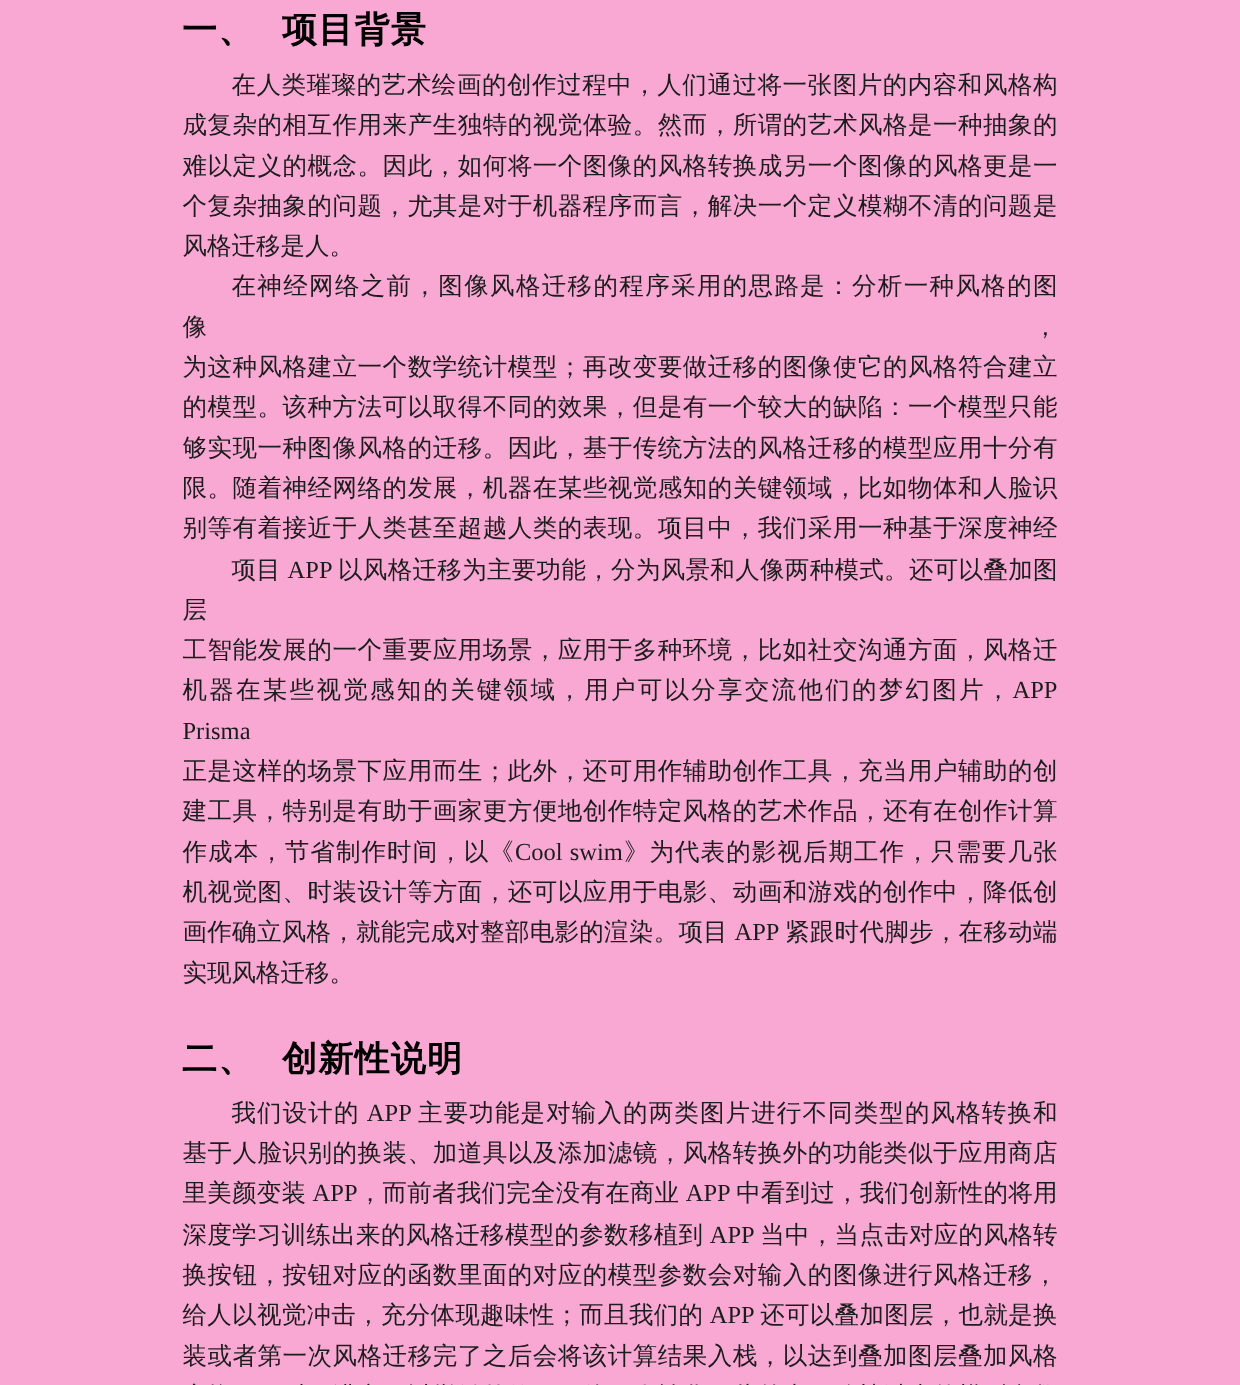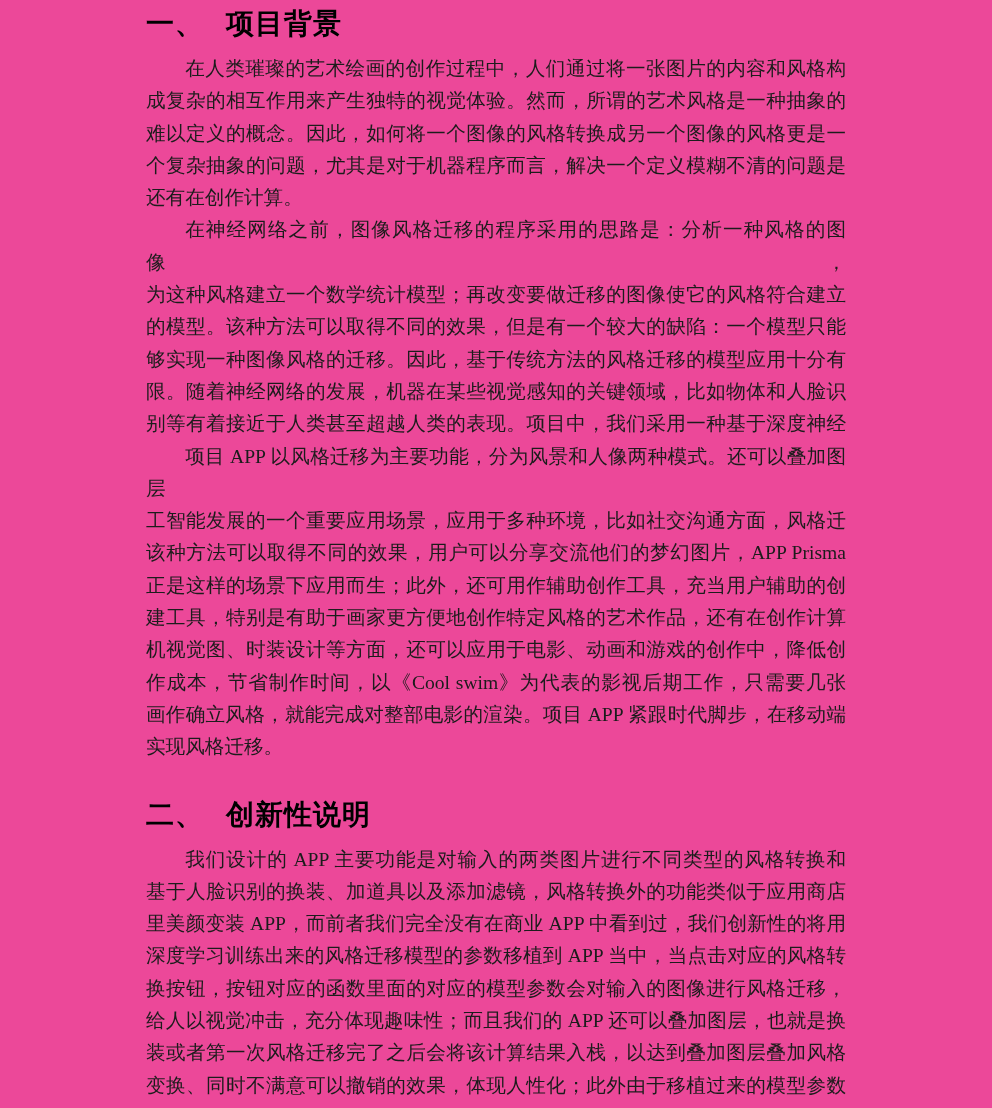--- a/index.html
+++ b/index.html
@@ -41,50 +41,50 @@
     color: #1c1c1c;
     text-align: justify;
     text-align-last: justify;
   }
   .line.first { text-indent: 2em; }
   .line.last { text-align-last: left; }
 </style>
 </head>
 <body>
 
-<div class="page" style="background: #ec4899;">
+<div class="page" style="background: #f9a8d4;">
 
   <section class="section">
     <h1 class="heading" style="color: rgb(0, 0, 0);">
       <span class="hnum">一、</span><span class="htitle">项目背景</span>
     </h1>
     <div class="paragraphs" style="color: rgb(28, 28, 28);">
         <div class="para">
           <div class="line first">在人类璀璨的艺术绘画的创作过程中，人们通过将一张图片的内容和风格构</div>
           <div class="line">成复杂的相互作用来产生独特的视觉体验。然而，所谓的艺术风格是一种抽象的</div>
           <div class="line">难以定义的概念。因此，如何将一个图像的风格转换成另一个图像的风格更是一</div>
           <div class="line">个复杂抽象的问题，尤其是对于机器程序而言，解决一个定义模糊不清的问题是</div>
-          <div class="line last">还有在创作计算。</div>
+          <div class="line last">风格迁移是人。</div>
         </div>
         <div class="para">
           <div class="line first">在神经网络之前，图像风格迁移的程序采用的思路是：分析一种风格的图像，</div>
           <div class="line">为这种风格建立一个数学统计模型；再改变要做迁移的图像使它的风格符合建立</div>
           <div class="line">的模型。该种方法可以取得不同的效果，但是有一个较大的缺陷：一个模型只能</div>
           <div class="line">够实现一种图像风格的迁移。因此，基于传统方法的风格迁移的模型应用十分有</div>
           <div class="line">限。随着神经网络的发展，机器在某些视觉感知的关键领域，比如物体和人脸识</div>
           <div class="line">别等有着接近于人类甚至超越人类的表现。项目中，我们采用一种基于深度神经</div>
         </div>
         <div class="para">
           <div class="line first">项目 APP 以风格迁移为主要功能，分为风景和人像两种模式。还可以叠加图层</div>
           <div class="line">工智能发展的一个重要应用场景，应用于多种环境，比如社交沟通方面，风格迁</div>
-          <div class="line">该种方法可以取得不同的效果，用户可以分享交流他们的梦幻图片，APP Prisma</div>
+          <div class="line">机器在某些视觉感知的关键领域，用户可以分享交流他们的梦幻图片，APP Prisma</div>
           <div class="line">正是这样的场景下应用而生；此外，还可用作辅助创作工具，充当用户辅助的创</div>
           <div class="line">建工具，特别是有助于画家更方便地创作特定风格的艺术作品，还有在创作计算</div>
+          <div class="line">作成本，节省制作时间，以《Cool swim》为代表的影视后期工作，只需要几张</div>
           <div class="line">机视觉图、时装设计等方面，还可以应用于电影、动画和游戏的创作中，降低创</div>
-          <div class="line">作成本，节省制作时间，以《Cool swim》为代表的影视后期工作，只需要几张</div>
           <div class="line">画作确立风格，就能完成对整部电影的渲染。项目 APP 紧跟时代脚步，在移动端</div>
           <div class="line last">实现风格迁移。</div>
         </div>
       </div>
   </section>
 
   <section class="section">
     <h1 class="heading" style="color: rgb(0, 0, 0); margin-top: 33px;">
       <span class="hnum">二、</span><span class="htitle">创新性说明</span>
     </h1>

